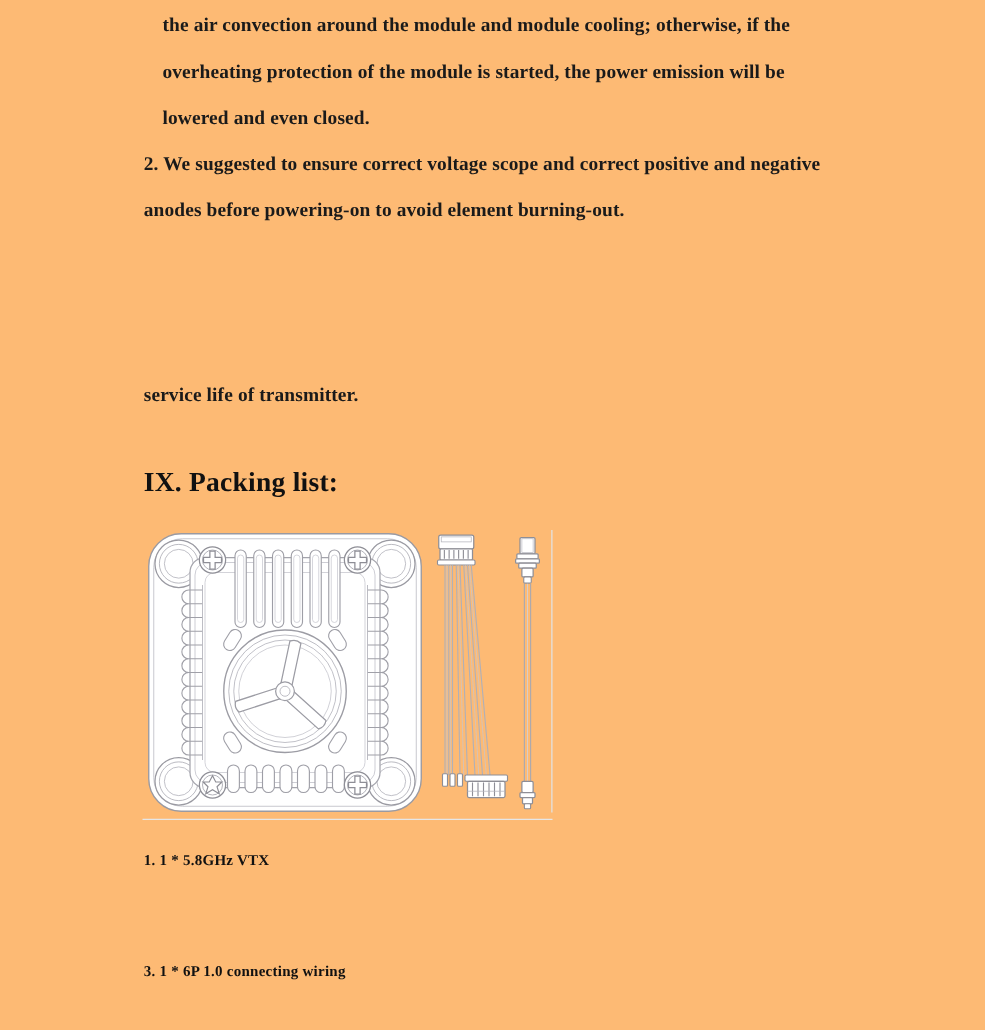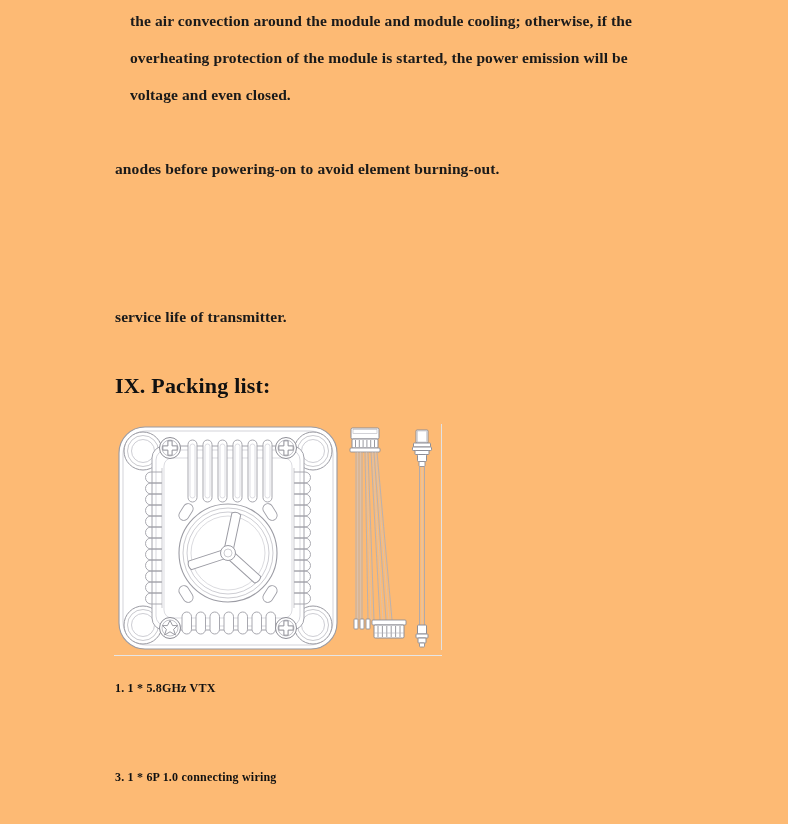--- a/index.html
+++ b/index.html
@@ -87,22 +87,23 @@
     top: 0;
   }
 </style>
 </head>
 <body>
 
 <div class="page">
 
   <div class="body-text cont-line" style="top:2px;">the air convection around the module and module cooling; otherwise, if the</div>
   <div class="body-text cont-line" style="top:39px;">overheating protection of the module is started, the power emission will be</div>
-  <div class="body-text cont-line" style="top:76px;">voltage and even closed.</div>
-
+  <div class="body-text cont-line" style="top:76px;">lowered and even closed.</div>
+
+  <div class="body-text num-line" style="top:113px;">2. We suggested to ensure correct voltage scope and correct positive and negative</div>
   <div class="body-text num-line" style="top:150px;">anodes before powering-on to avoid element burning-out.</div>
 
 
   <div class="body-text num-line" style="top:298px;">service life of transmitter.</div>
 
   <div class="section-heading" style="top:373px;">IX. Packing list:</div>
 
   <div class="figure-area">
     <div class="edge-right"></div>
     <div class="edge-bottom"></div>

